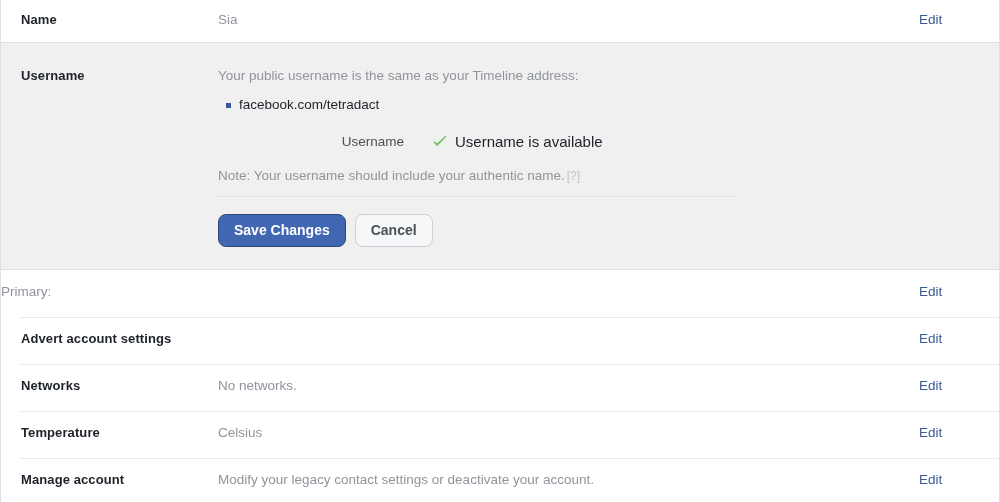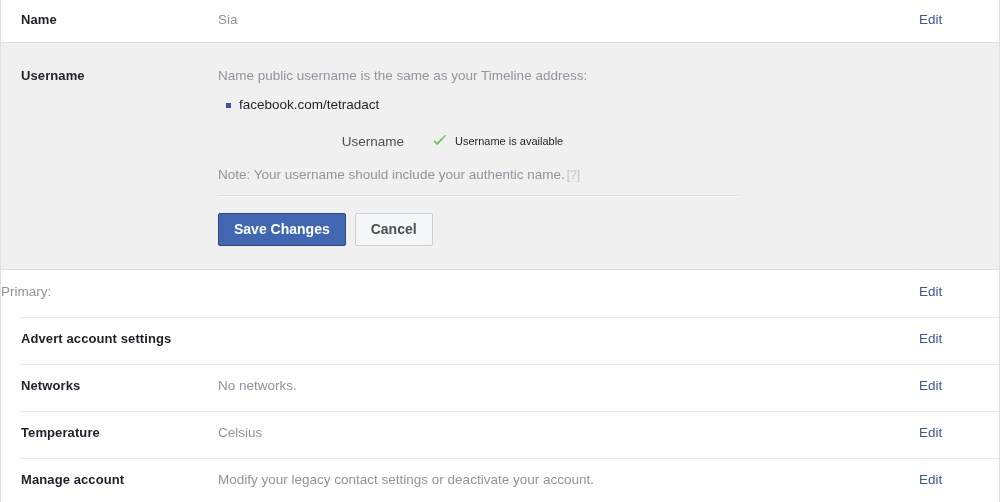--- a/index.html
+++ b/index.html
@@ -140,23 +140,23 @@
     border: 1px solid #bdc7d8;
     background: #ffffff;
     padding: 2px 7px;
     font-family: "Liberation Sans", sans-serif;
     font-size: 13.5px;
     color: #1d2129;
     outline: none;
   }
   .availability {
     display: flex;
-    align-items: center;
+    align-items: flex-end;
     margin-left: 14px;
-    font-size: 11px;
+    font-size: 15px;
     color: #1d2129;
   }
   .check-icon {
     display: inline-block;
     width: 16px;
     height: 16px;
     margin-right: 7px;
   }
 
   .note-line {
@@ -182,21 +182,21 @@
     display: flex;
     align-items: center;
     margin-top: 16px;
   }
   .btn {
     font-family: "Liberation Sans", sans-serif;
     font-weight: bold;
     font-size: 14px;
     cursor: pointer;
     box-sizing: border-box;
-    border-radius: 2px;
+    border-radius: 8px;
   }
   .btn-primary {
     background: #4267b2;
     border: 1px solid #2f477a;
     color: #ffffff;
     padding: 7px 15px 8px 15px;
   }
   .btn-secondary {
     background: #f6f7f9;
     border: 1px solid #ccd0d5;
@@ -215,21 +215,21 @@
     <div class="cell-value">Sia</div>
     <div class="cell-edit">
       <a class="edit-link" href="#">Edit</a>
     </div>
   </div>
 
   <div class="row row-expanded">
     <div class="cell-label">Username</div>
     <div class="cell-value">
 
-      <div class="intro-line">Name public username is the same as your Timeline address:</div>
+      <div class="intro-line">Your public username is the same as your Timeline address:</div>
 
       <ul class="bullet-list">
         <li>
           <span class="bullet-square"></span>
           <span>facebook.com/tetradact</span>
         </li>
       </ul>
 
       <div class="field-row">
         <label class="field-label">Username</label>

